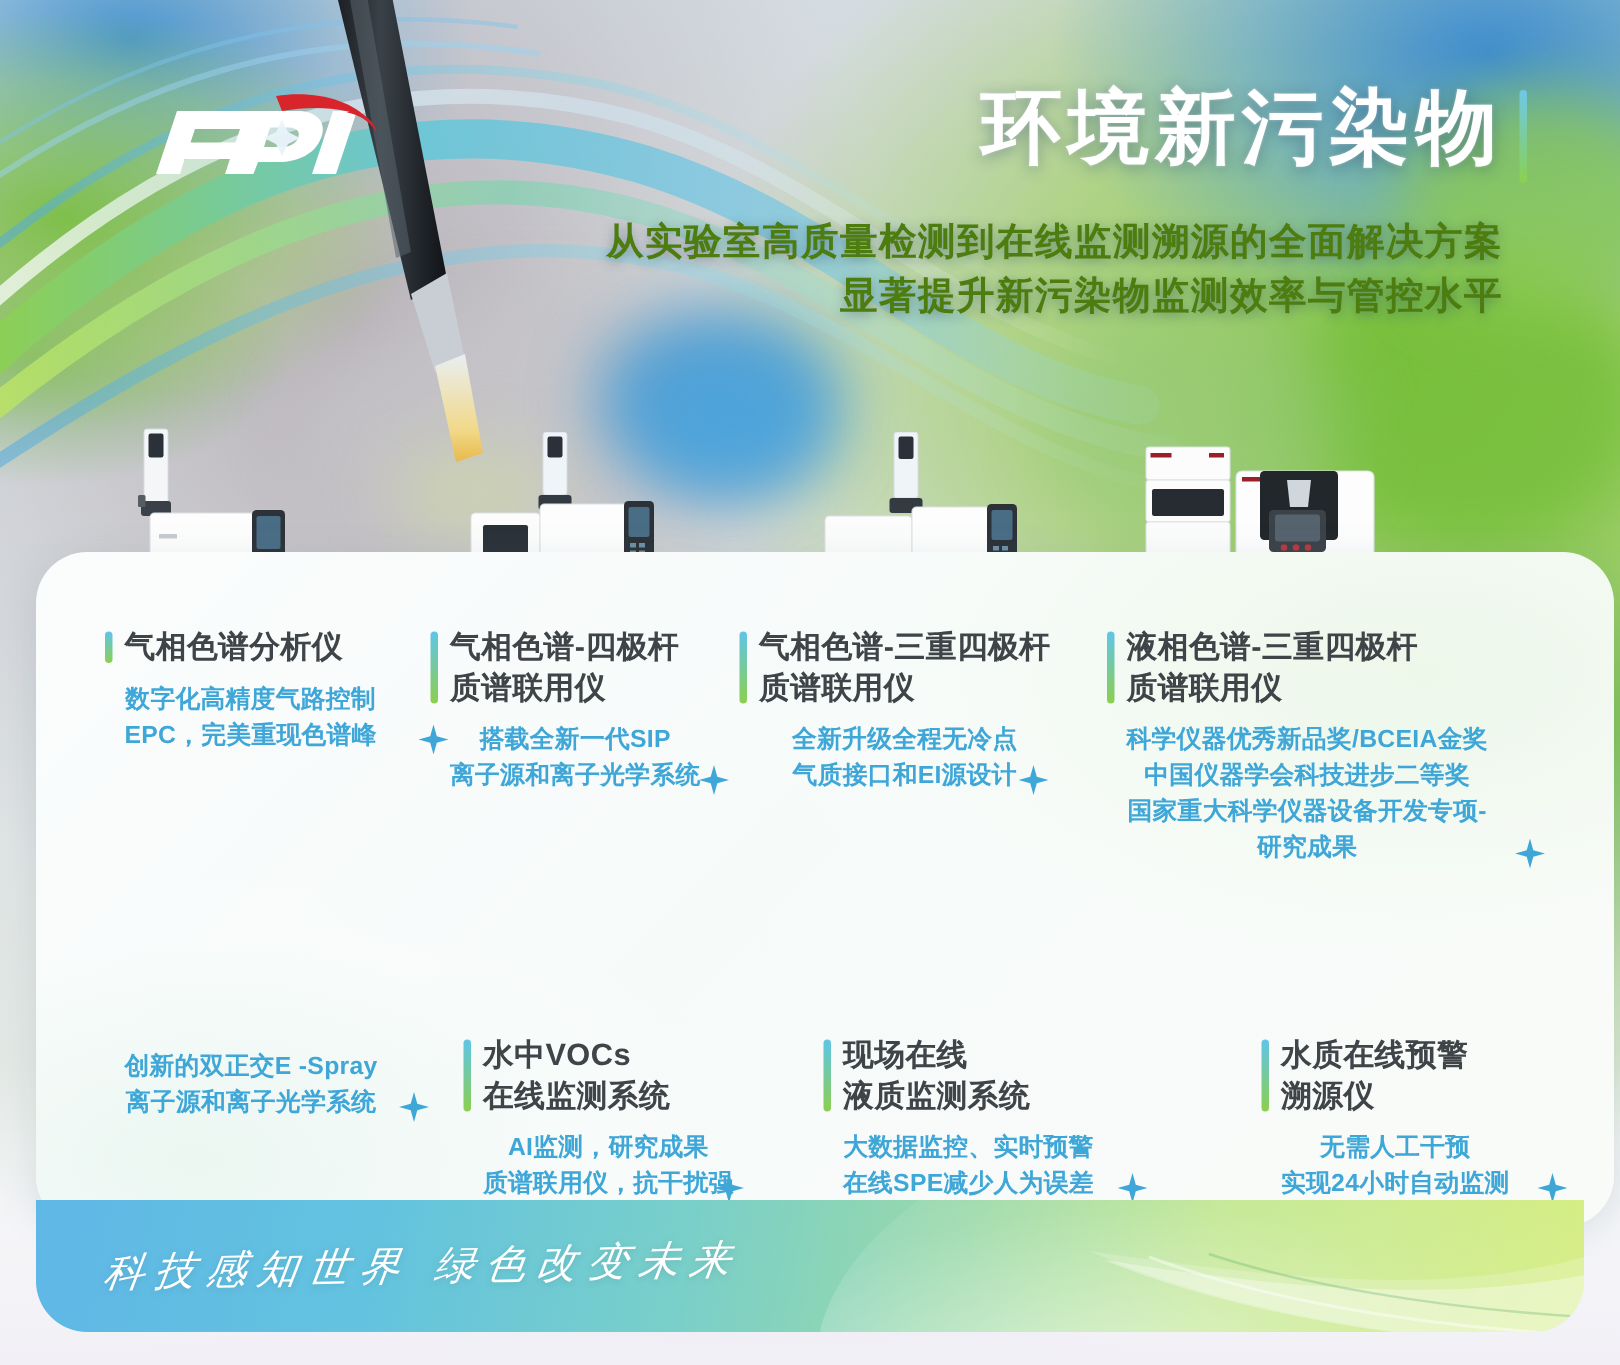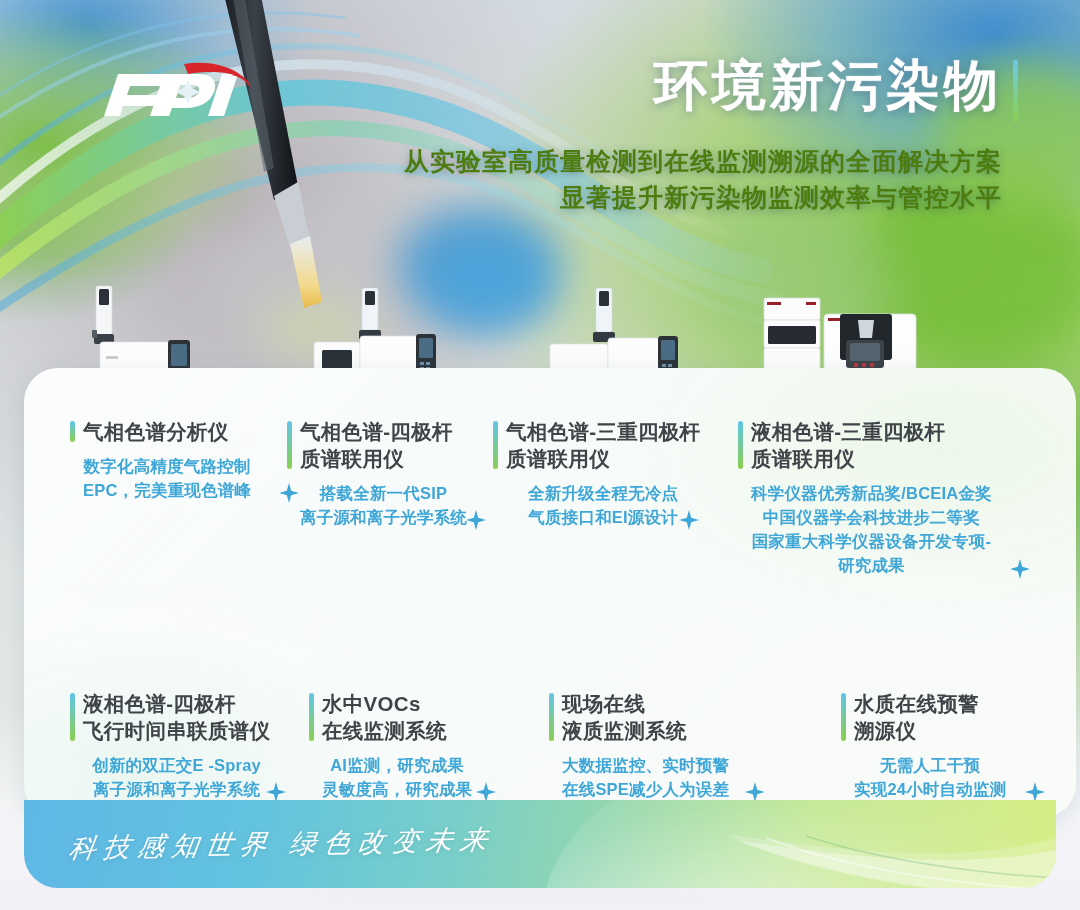--- a/index.html
+++ b/index.html
@@ -455,41 +455,37 @@
           <div>中国仪器学会科技进步二等奖</div>
           <div>国家重大科学仪器设备开发专项-</div>
           <div>研究成果</div>
           <svg class="sparkle" style="left:272px; top:77px; width:20px; height:20px;" viewBox="0 0 20 20">
             <path d="M10,0 L12.2,7.8 L20,10 L12.2,12.2 L10,20 L7.8,12.2 L0,10 L7.8,7.8 Z" fill="#3fa7d8"></path>
           </svg>
         </div>
       </div>
 
       <div class="cell" style="left:46px; top:322px;">
-        <div class="card-title">
-          <div>液相色谱-四极杆</div>
-          <div>飞行时间串联质谱仪</div>
-        </div>
         <div class="card-desc">
           <div>创新的双正交E -Spray</div>
           <div>离子源和离子光学系统</div>
           <svg class="sparkle" style="left:196px; top:28px; width:20px; height:20px;" viewBox="0 0 20 20">
             <path d="M10,0 L12.2,7.8 L20,10 L12.2,12.2 L10,20 L7.8,12.2 L0,10 L7.8,7.8 Z" fill="#3fa7d8"></path>
           </svg>
         </div>
       </div>
 
       <div class="cell" style="left:285px; top:322px;">
         <div class="card-title">
           <div>水中VOCs</div>
           <div>在线监测系统</div>
         </div>
         <div class="card-desc">
           <div>AI监测，研究成果</div>
-          <div>灵敏度高，研究成果</div>
+          <div>质谱联用仪，抗干扰强</div>
           <svg class="sparkle" style="left:167px; top:28px; width:20px; height:20px;" viewBox="0 0 20 20">
             <path d="M10,0 L12.2,7.8 L20,10 L12.2,12.2 L10,20 L7.8,12.2 L0,10 L7.8,7.8 Z" fill="#3fa7d8"></path>
           </svg>
         </div>
       </div>
 
       <div class="cell" style="left:525px; top:322px;">
         <div class="card-title">
           <div>现场在线</div>
           <div>液质监测系统</div>

